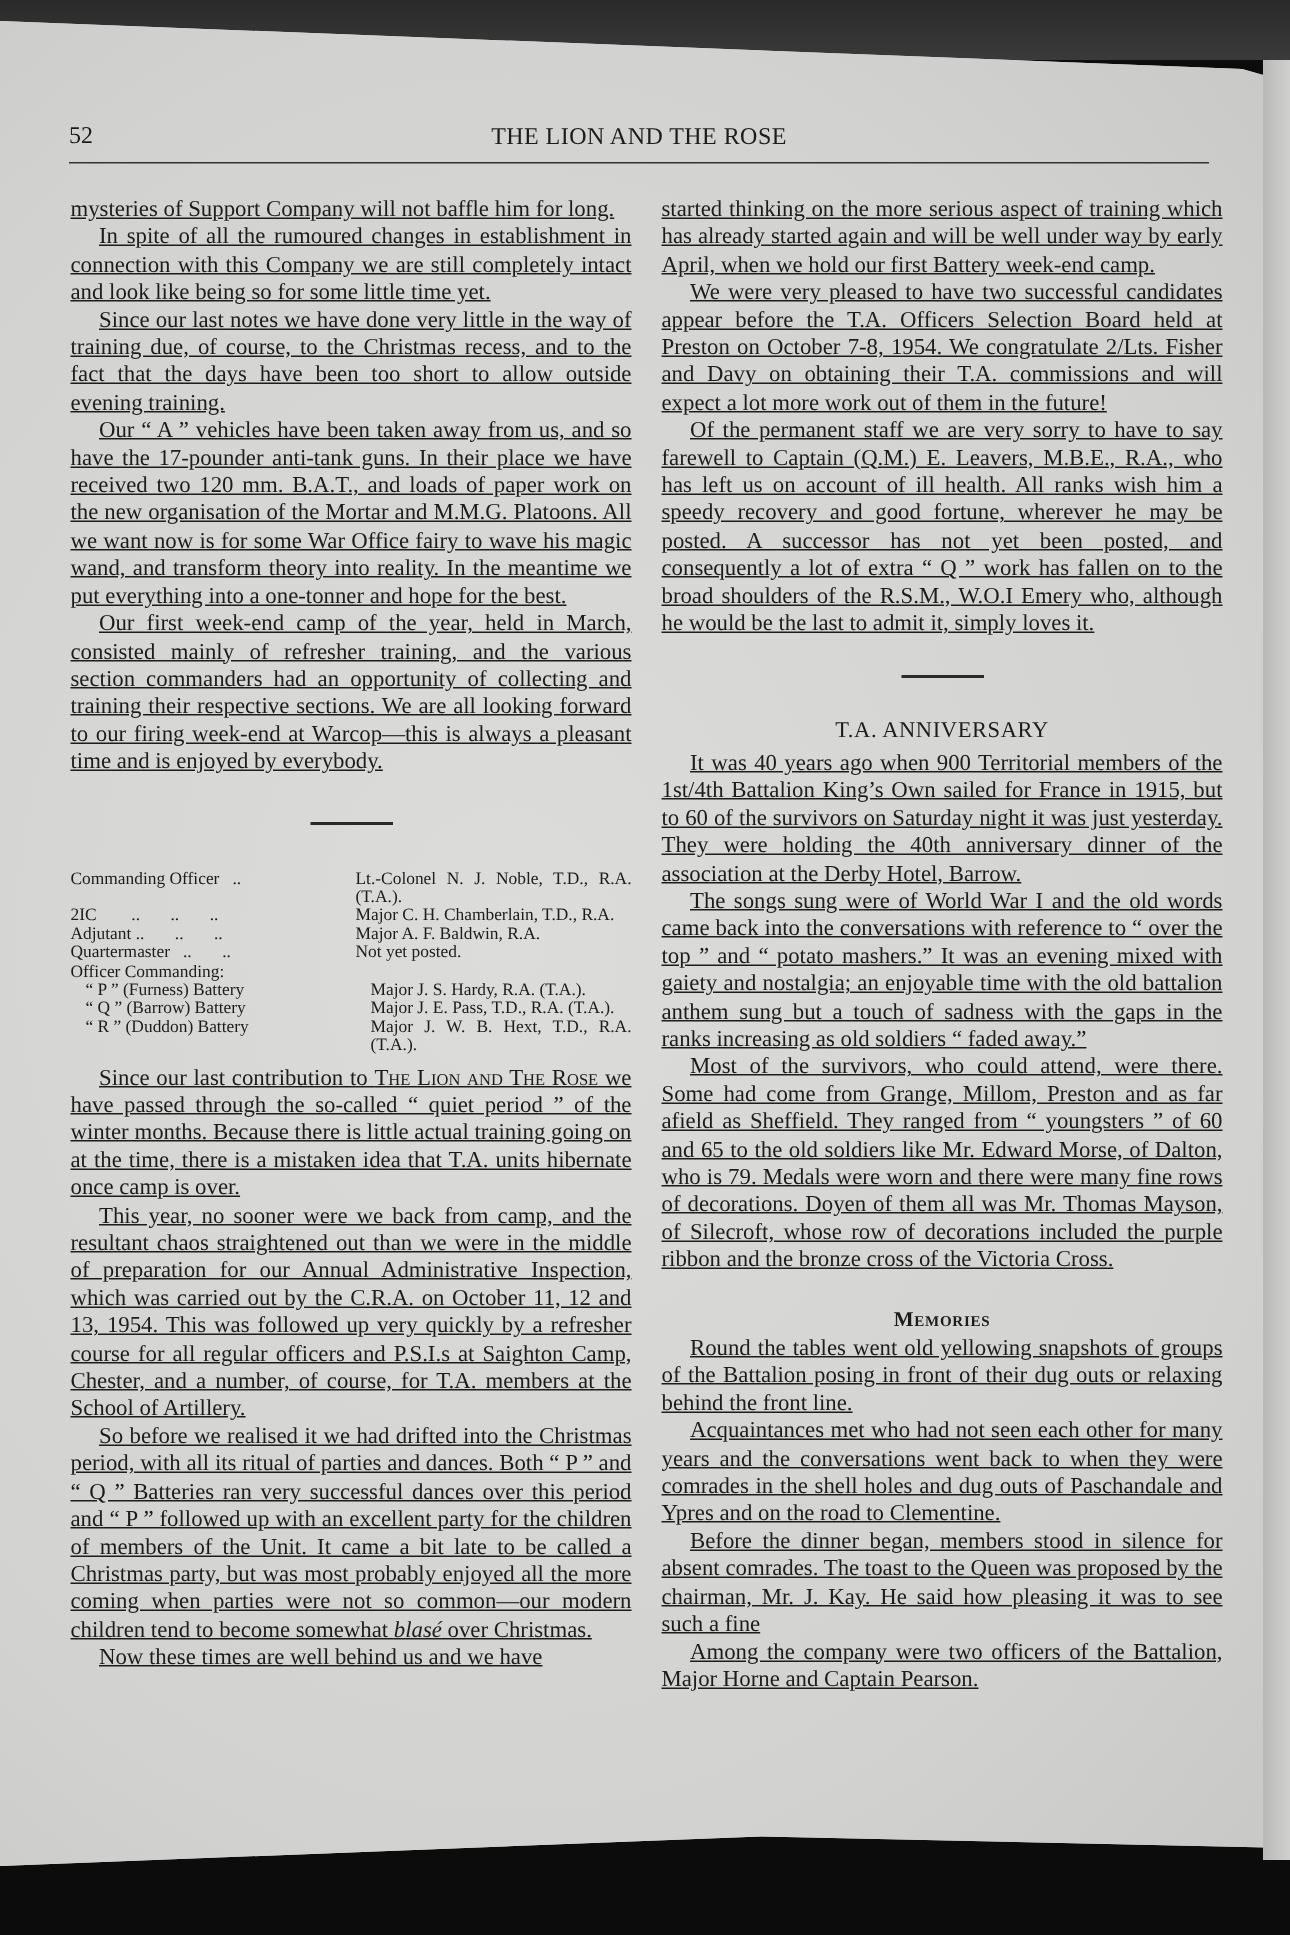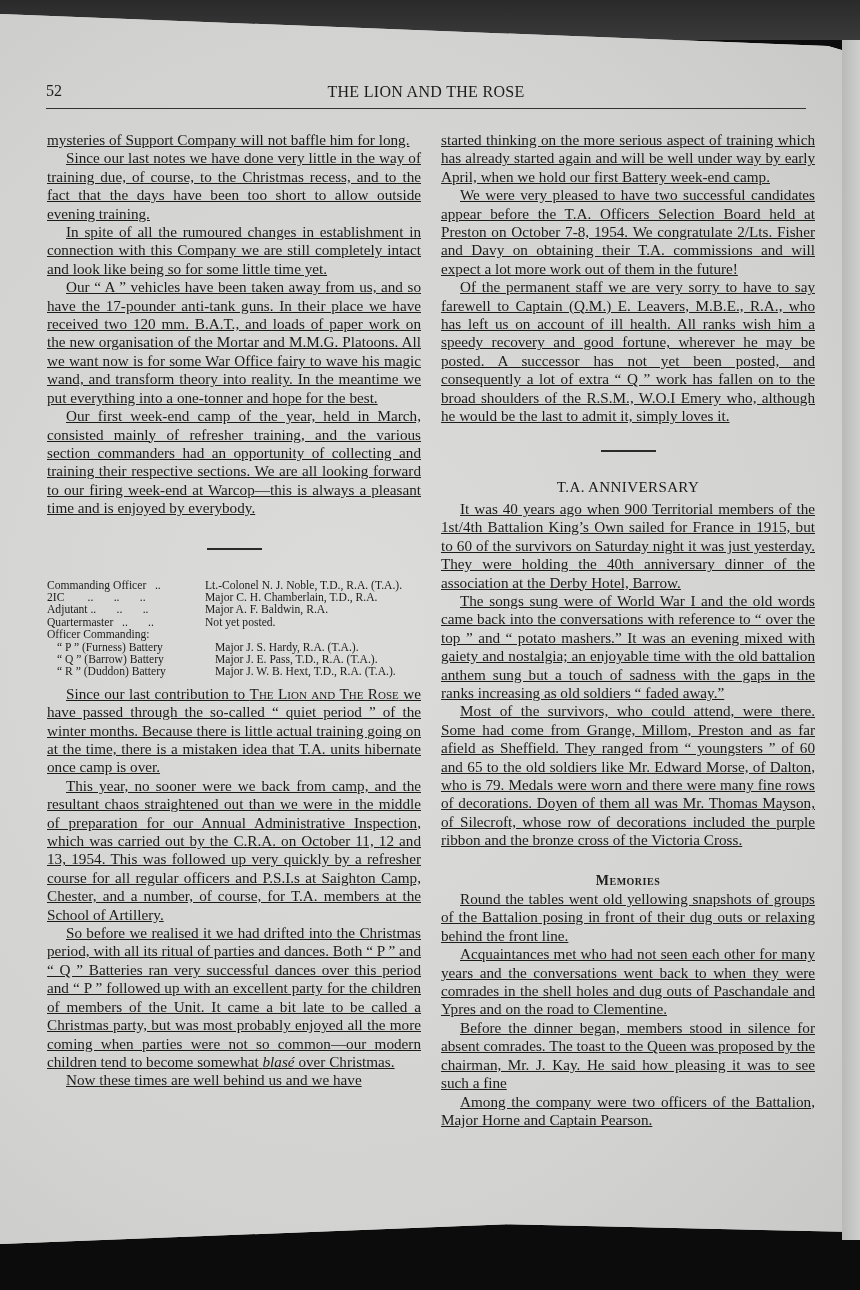--- a/index.html
+++ b/index.html
@@ -56,41 +56,41 @@
     font-size: 15px; font-weight: normal; text-align: center; margin: 0;
     letter-spacing: 0.4px;
   }
   .smallcaps-head {
     font-size: 14px; text-align: center; font-variant: small-caps; margin: 0;
     letter-spacing: 0.5px;
   }
   .roster {
     font-size: 11.6px; line-height: 12.4px; margin: 4px 0 6px 0;
   }
-  .roster-row { display: flex; }
+  .roster-row { display: flex; gap: 32px; }
   .roster-role { width: 158px; flex: none; white-space: pre; }
   .roster-name { flex: 1; }
   .roster-sub { padding-left: 10px; }
   .sc { font-variant: small-caps; }
 </style>
 </head>
 <body>
 
 <div class="top-shadow"></div>
 <div class="page">
 
   <div class="header">
     <span class="page-number">52</span>
     <div class="running-title">THE LION AND THE ROSE</div>
   </div>
 
   <div class="col col-left">
     <p class="noindent">mysteries of Support Company will not baffle him for long.</p>
+    <p>In spite of all the rumoured changes in establishment in connection with this Company we are still completely intact and look like being so for some little time yet.</p>
     <p>Since our last notes we have done very little in the way of training due, of course, to the Christmas recess, and to the fact that the days have been too short to allow outside evening training.</p>
-    <p>In spite of all the rumoured changes in establishment in connection with this Company we are still completely intact and look like being so for some little time yet.</p>
     <p>Our “ A ” vehicles have been taken away from us, and so have the 17-pounder anti-tank guns. In their place we have received two 120 mm. B.A.T., and loads of paper work on the new organisation of the Mortar and M.M.G. Platoons. All we want now is for some War Office fairy to wave his magic wand, and transform theory into reality. In the meantime we put everything into a one-tonner and hope for the best.</p>
     <p>Our first week-end camp of the year, held in March, consisted mainly of refresher training, and the various section commanders had an opportunity of collecting and training their respective sections. We are all looking forward to our firing week-end at Warcop—this is always a pleasant time and is enjoyed by everybody.</p>
 
     <div style="height:30px"></div>
     <div class="rule"></div>
     <div style="height:26px"></div>
 
 
     <div class="roster">
       <div class="roster-row">

